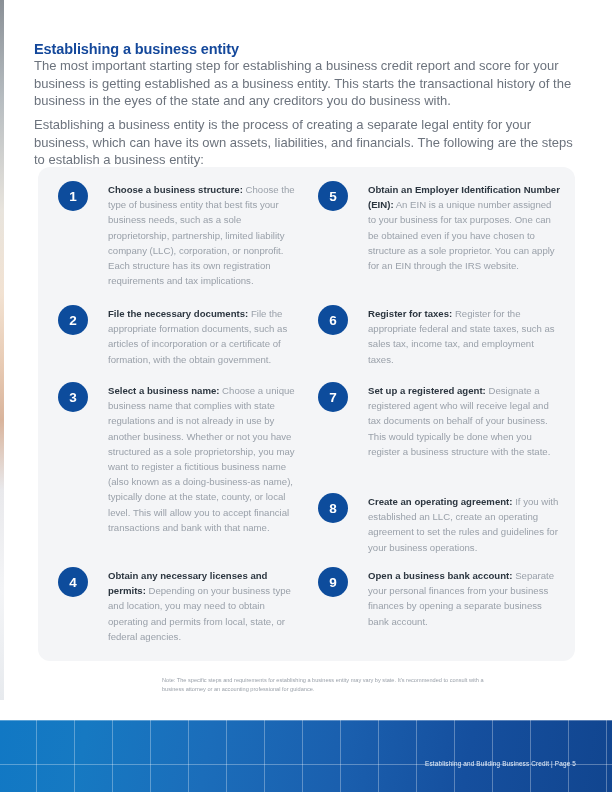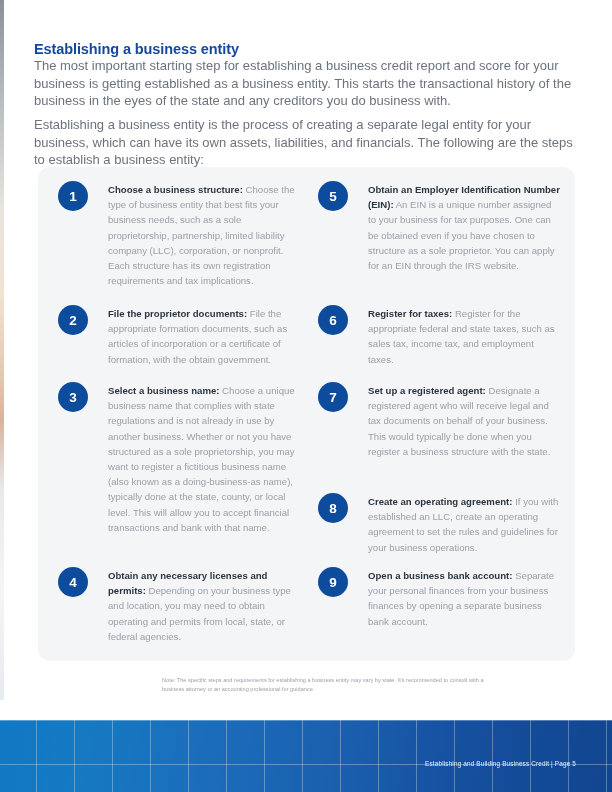--- a/index.html
+++ b/index.html
@@ -113,21 +113,21 @@
     <div class="step col-left" style="top:13px;">
       <div class="badge">1</div>
       <div class="step-body">
         <span class="lead">Choose a business structure:</span><span> Choose the type of business entity that best fits your business needs, such as a sole proprietorship, partnership, limited liability company (LLC), corporation, or nonprofit. Each structure has its own registration requirements and tax implications.</span>
       </div>
     </div>
 
     <div class="step col-left" style="top:137px;">
       <div class="badge">2</div>
       <div class="step-body">
-        <span class="lead">File the proprietor documents:</span><span> File the appropriate formation documents, such as articles of incorporation or a certificate of formation, with the obtain government.</span>
+        <span class="lead">File the necessary documents:</span><span> File the appropriate formation documents, such as articles of incorporation or a certificate of formation, with the obtain government.</span>
       </div>
     </div>
 
     <div class="step col-left" style="top:214px;">
       <div class="badge">3</div>
       <div class="step-body">
         <span class="lead">Select a business name:</span><span> Choose a unique business name that complies with state regulations and is not already in use by another business. Whether or not you have structured as a sole proprietorship, you may want to register a fictitious business name (also known as a doing-business-as name), typically done at the state, county, or local level. This will allow you to accept financial transactions and bank with that name.</span>
       </div>
     </div>
 

